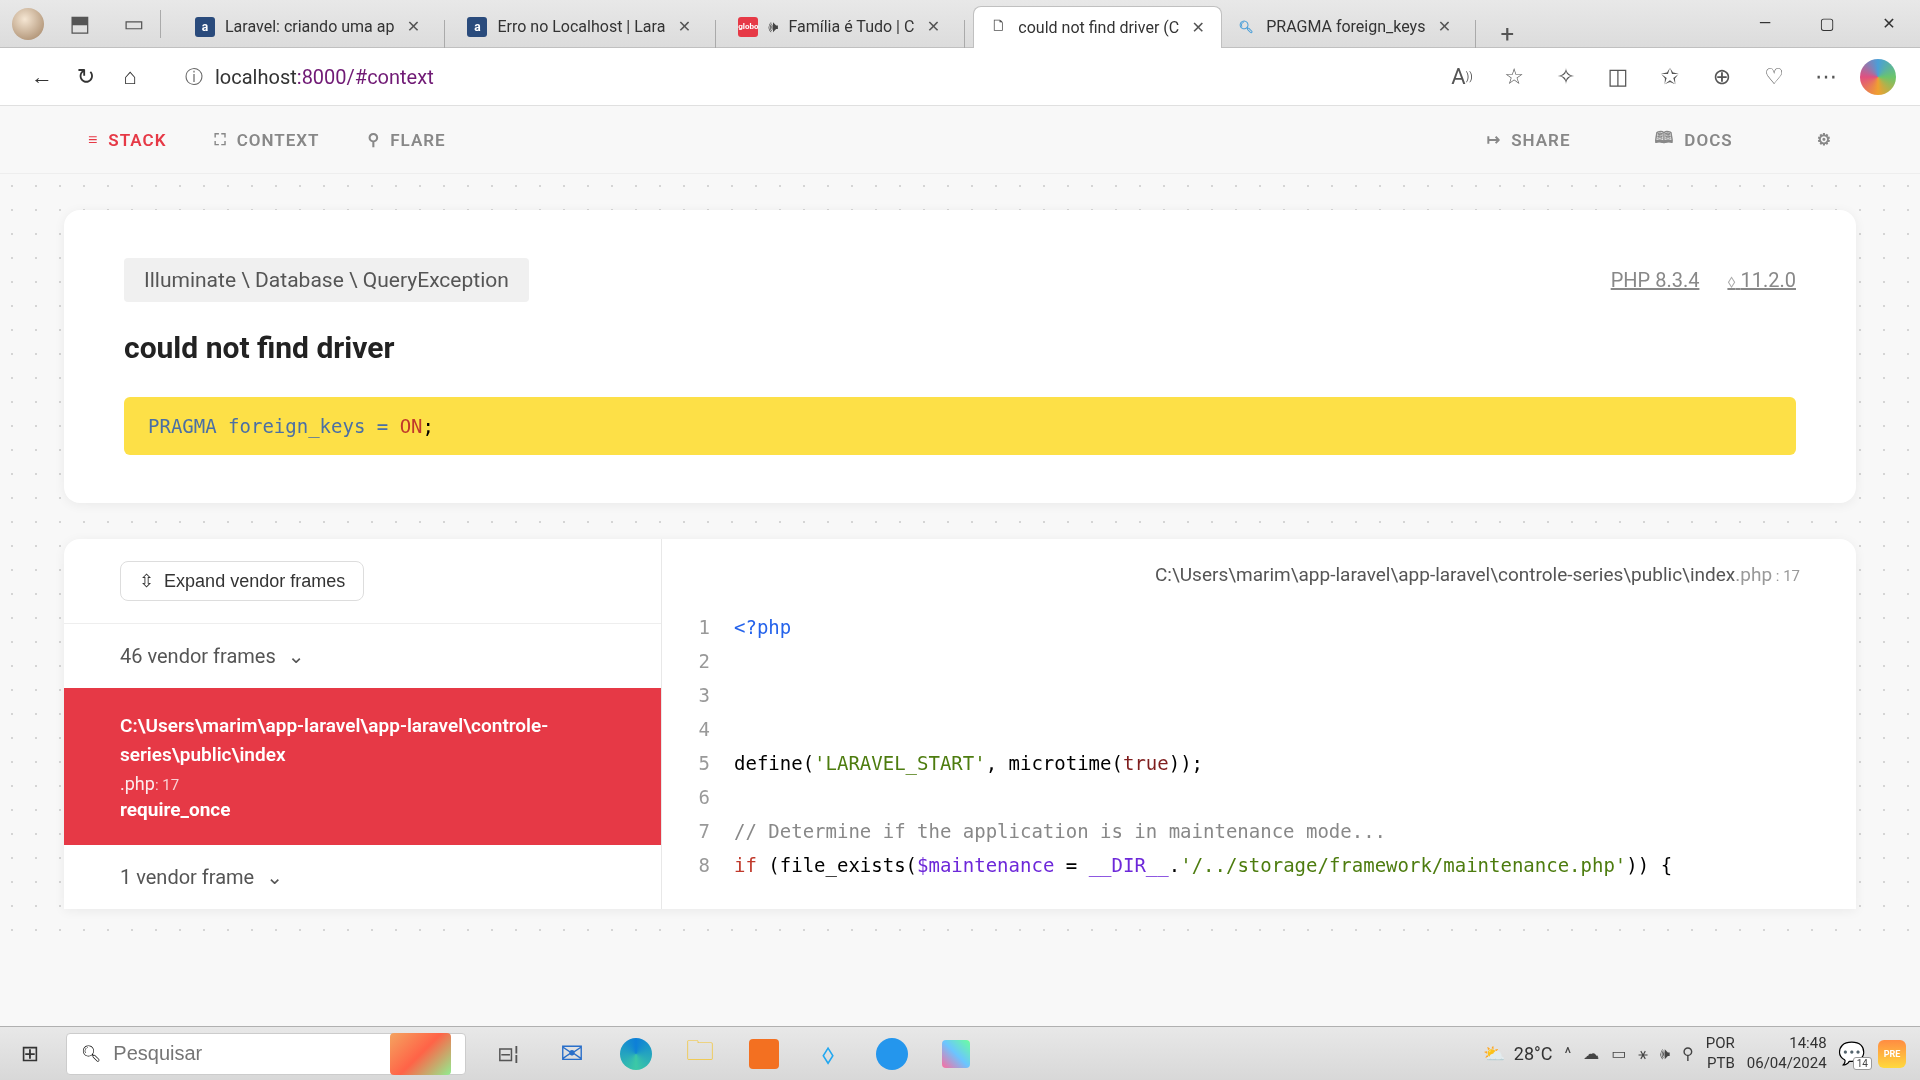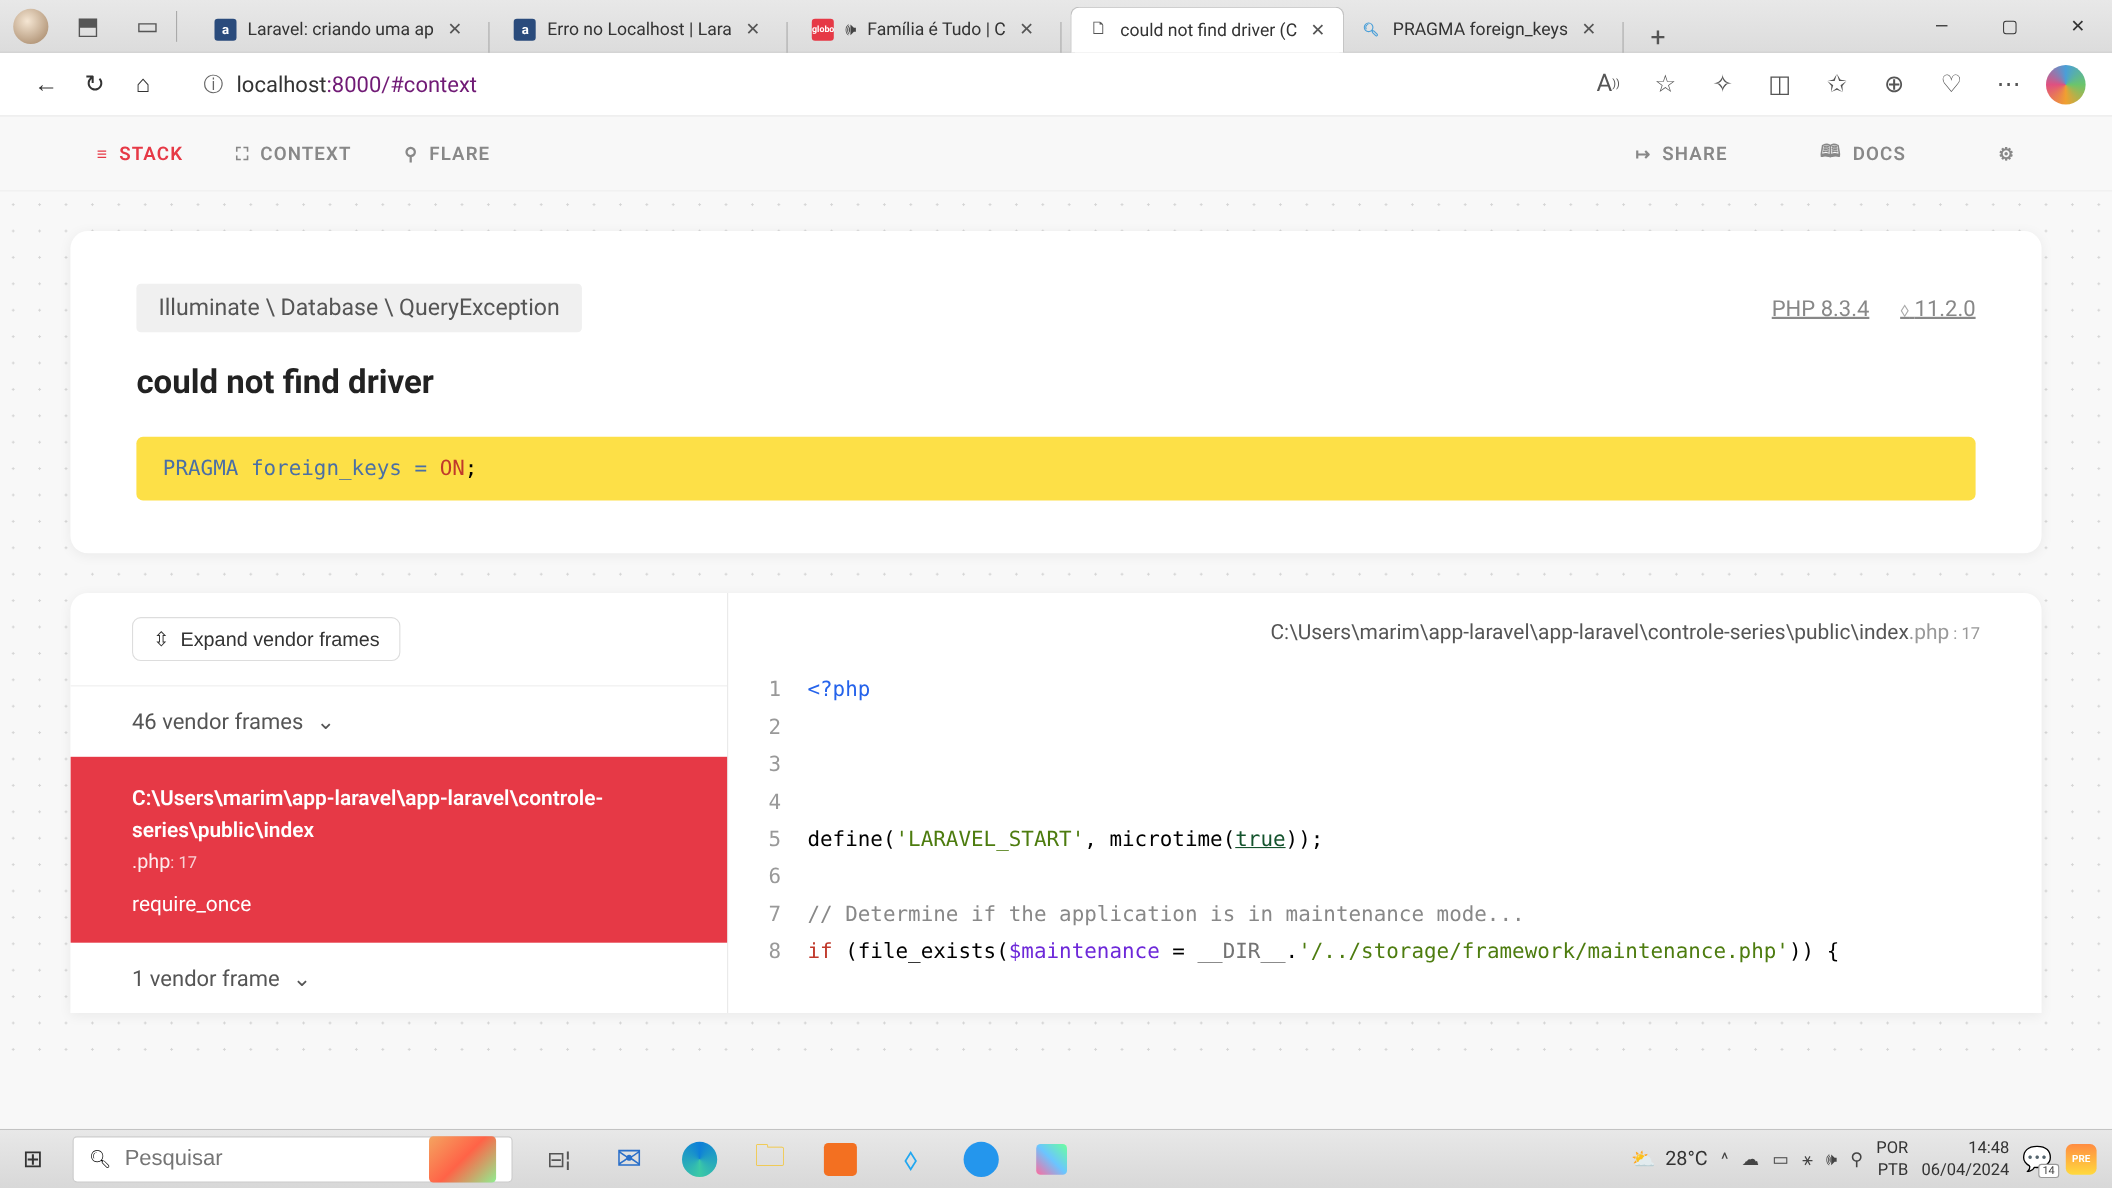--- a/index.html
+++ b/index.html
@@ -62,38 +62,38 @@
     
     .stack-card { background: #fff; border-radius: 16px 16px 0 0; box-shadow: 0 2px 12px rgba(0,0,0,0.06); display: flex; margin-top: 36px; overflow: hidden; }
     .frames-panel { width: 598px; border-right: 1px solid #e8e8e8; }
     .expand-row { padding: 22px 56px; border-bottom: 1px solid #eee; }
     .expand-btn { display: inline-flex; align-items: center; gap: 10px; padding: 8px 18px; border: 1px solid #ddd; border-radius: 8px; background: #fff; font-size: 18px; color: #333; cursor: pointer; }
     .vendor-row { padding: 20px 56px; display: flex; align-items: center; gap: 12px; font-size: 20px; color: #555; cursor: pointer; }
     .frame-active { background: #e63946; color: #fff; padding: 24px 56px; }
     .frame-path { font-size: 19px; font-weight: 600; line-height: 1.5; }
     .frame-ext { font-size: 18px; opacity: 0.9; margin-top: 4px; }
     .frame-line { font-size: 15px; opacity: 0.85; }
-    .frame-fn { font-size: 19px; font-weight: 400; margin-top: 16px; }
+    .frame-fn { font-size: 19px; font-weight: 700; margin-top: 4px; }
     
     .code-panel { flex: 1; }
     .code-header { padding: 24px 56px; text-align: right; font-size: 19px; color: #555; }
     .code-header .ext { color: #999; }
     .code-header .ln { color: #999; font-size: 15px; }
     .code-lines { font-family: 'Consolas', monospace; font-size: 19px; }
     .code-row { display: flex; padding: 6px 0; }
     .lineno { width: 72px; text-align: right; padding-right: 24px; color: #999; user-select: none; }
     .linecode { flex: 1; white-space: pre; }
     .php-tag { color: #2563eb; }
     .php-kw { color: #c0392b; }
     .php-cls { color: #2563eb; }
     .php-str { color: #4d7c0f; }
-    .php-bool { color: #14532d; text-decoration: underline; }
+    .php-bool { color: #7f1d1d; }
     .php-com { color: #888; }
     .php-var { color: #6d28d9; }
-    .php-mag { color: #737373; }
+    .php-mag { color: #6d28d9; }
     
     
     .taskbar { position: fixed; bottom: 0; left: 0; right: 0; height: 54px; background: linear-gradient(#e8e8e8, #d8d8d8); display: flex; align-items: center; border-top: 1px solid #b0b0b0; }
     .start-btn { width: 60px; height: 54px; display: flex; align-items: center; justify-content: center; font-size: 22px; color: #333; }
     .search-box { width: 400px; height: 42px; background: #fff; border-radius: 4px; margin-left: 6px; display: flex; align-items: center; padding: 0 14px; gap: 12px; border: 1px solid #ccc; }
     .search-box input { border: none; outline: none; font-size: 20px; flex: 1; background: transparent; }
     .search-deco { width: 78px; height: 42px; background: linear-gradient(135deg, #f4a460, #ff6347, #90ee90); border-radius: 4px; }
     .task-icons { display: flex; margin-left: 12px; gap: 4px; }
     .task-icon { width: 60px; height: 54px; display: flex; align-items: center; justify-content: center; font-size: 28px; }
     .tray { margin-left: auto; display: flex; align-items: center; gap: 12px; padding-right: 14px; }

